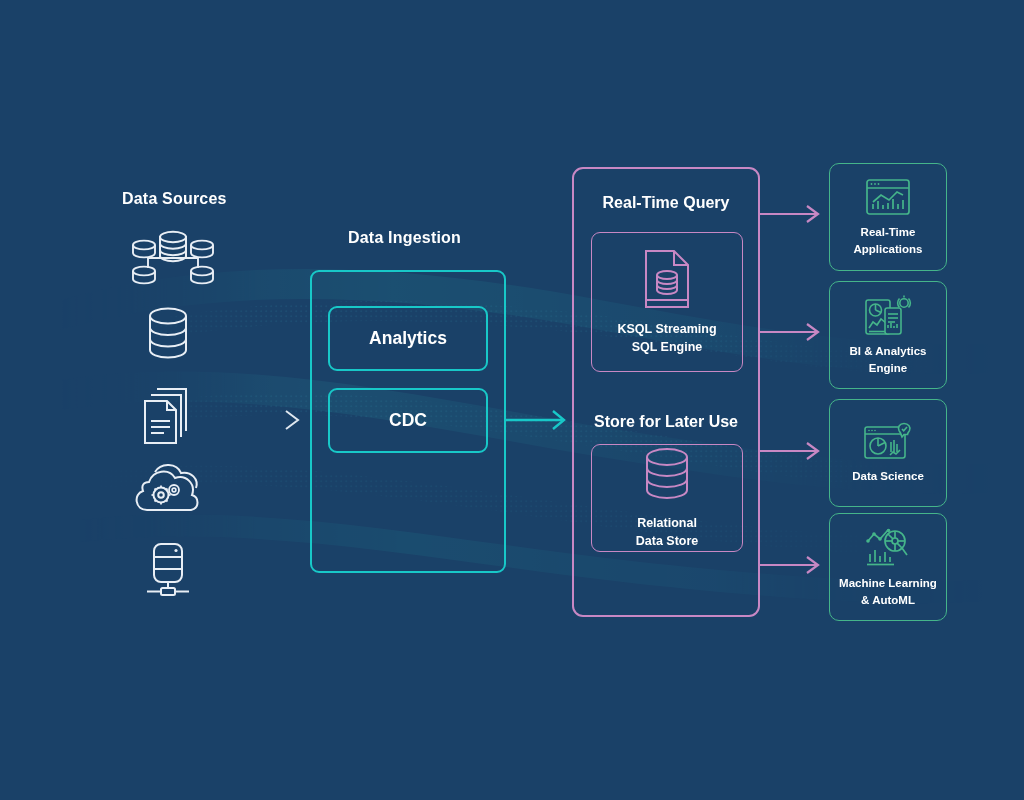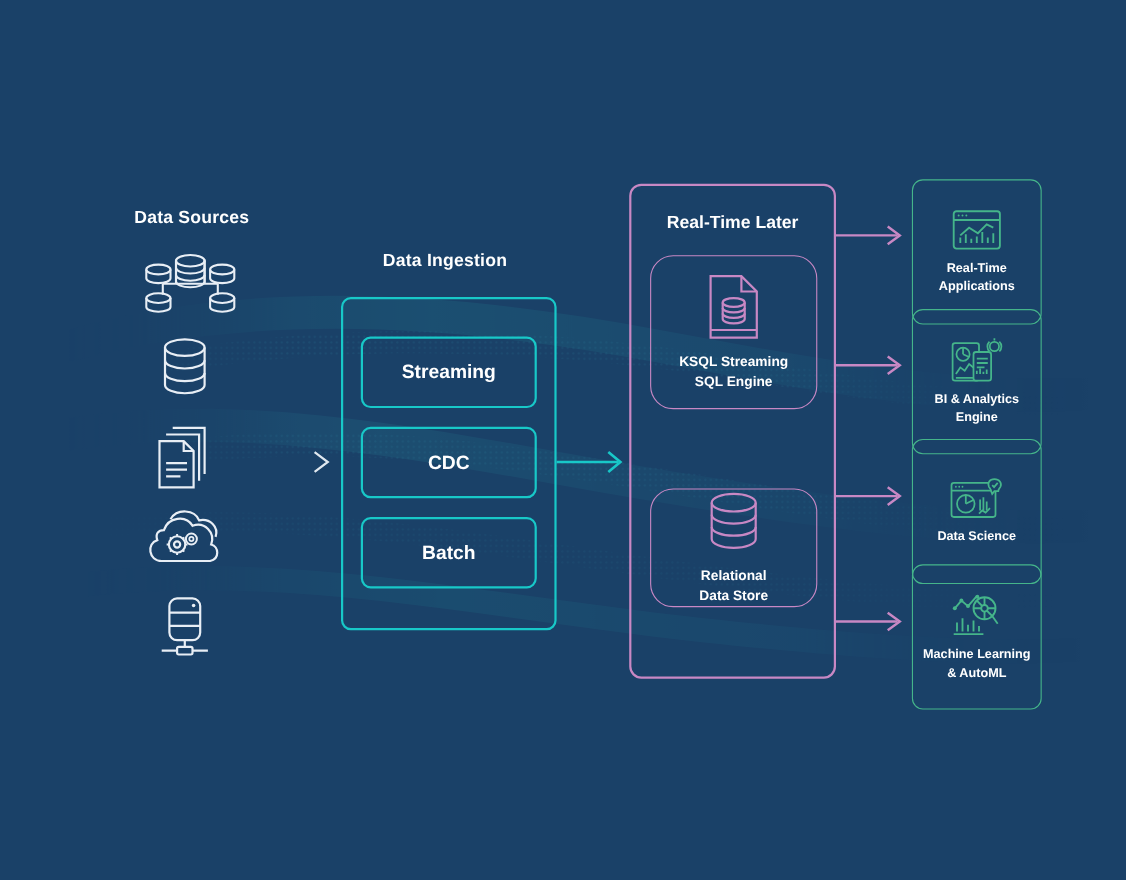--- a/index.html
+++ b/index.html
@@ -57,34 +57,34 @@
   }
   .center-head{
     position:absolute;left:572px;width:188px;
     text-align:center;color:#ffffff;font-weight:bold;font-size:16px;
   }
   #head-rtq{top:194px;}
   #head-store{top:413px;}
   .center-card{
     position:absolute;left:591px;width:152px;
     border:1.6px solid #c888c4;
-    border-radius:21px;
+    border-radius:9px;
     box-sizing:border-box;
     display:flex;flex-direction:column;align-items:center;justify-content:center;
   }
   #card-ksql{top:232px;height:140px;}
   #card-rds{top:444px;height:108px;}
   .card-label{
     color:#ffffff;font-size:12.5px;font-weight:bold;text-align:center;
     line-height:1.45;margin-top:10px;
   }
 
   
   .out-card{
-    position:absolute;left:829px;width:118px;height:132px;
+    position:absolute;left:829px;width:118px;height:108px;
     border:1.8px solid #45b58a;
     border-radius:10px;
     box-sizing:border-box;
     display:flex;flex-direction:column;align-items:center;justify-content:center;
   }
   #out-rta{top:163px;}
   #out-bi{top:281px;}
   #out-ds{top:399px;}
   #out-ml{top:513px;}
   .out-label{
@@ -232,58 +232,56 @@
         <stop offset="100%" stop-color="#dfe7ef" stop-opacity="1"></stop>
       </linearGradient>
     </defs>
     <path d="M2,22 L104,22" stroke="url(#gFade)" stroke-width="2" fill="none"></path>
     <path d="M94,13 L106,22 L94,31" stroke="#dfe7ef" stroke-width="2" fill="none"></path>
   </svg>
 
   <div class="panel-ingest"></div>
 
   <div class="ingest-box" id="ingest-streaming">
-    <span>Streaming</span>
+    <span>Analytics</span>
   </div>
   <div class="ingest-box" id="ingest-cdc">
     <span>CDC</span>
-  </div>
-  <div class="ingest-box" id="ingest-batch">
-    <span>Batch</span>
   </div>
 
   <svg class="conn" style="left:500px;top:398px;" width="78" height="46" viewBox="0 0 78 46">
     <g fill="none" stroke="#18c8c8" stroke-width="2.4">
       <path d="M6,22 L62,22"></path>
       <path d="M53,13 L64,22 L53,31"></path>
     </g>
   </svg>
 
   <div class="panel-center"></div>
 
-  <div class="center-head" id="head-rtq">Real-Time Later</div>
+  <div class="center-head" id="head-rtq">Real-Time Query</div>
 
   <div class="center-card" id="card-ksql">
     <svg width="54" height="62" viewBox="0 0 54 62">
       <g fill="none" stroke="#c888c4" stroke-width="2">
         <path d="M6,3 L34,3 L48,17 L48,59 L6,59 Z"></path>
         <path d="M34,3 L34,17 L48,17"></path>
         <path d="M6,52 L48,52"></path>
         <ellipse cx="27" cy="27" rx="10" ry="4"></ellipse>
         <path d="M17,27 L17,42 A10,4 0 0 0 37,42 L37,27"></path>
         <path d="M17,32 A10,4 0 0 0 37,32"></path>
         <path d="M17,37 A10,4 0 0 0 37,37"></path>
       </g>
     </svg>
     <div class="card-label">
       <span>KSQL Streaming</span><br>
       <span>SQL Engine</span>
     </div>
   </div>
 
+  <div class="center-head" id="head-store">Store for Later Use</div>
 
   <div class="center-card" id="card-rds">
     <svg width="58" height="58" viewBox="0 0 58 58">
       <g fill="none" stroke="#c888c4" stroke-width="2">
         <ellipse cx="29" cy="11" rx="20" ry="8"></ellipse>
         <path d="M9,11 L9,44 A20,8 0 0 0 49,44 L49,11"></path>
         <path d="M9,22 A20,8 0 0 0 49,22"></path>
         <path d="M9,33 A20,8 0 0 0 49,33"></path>
       </g>
     </svg>

